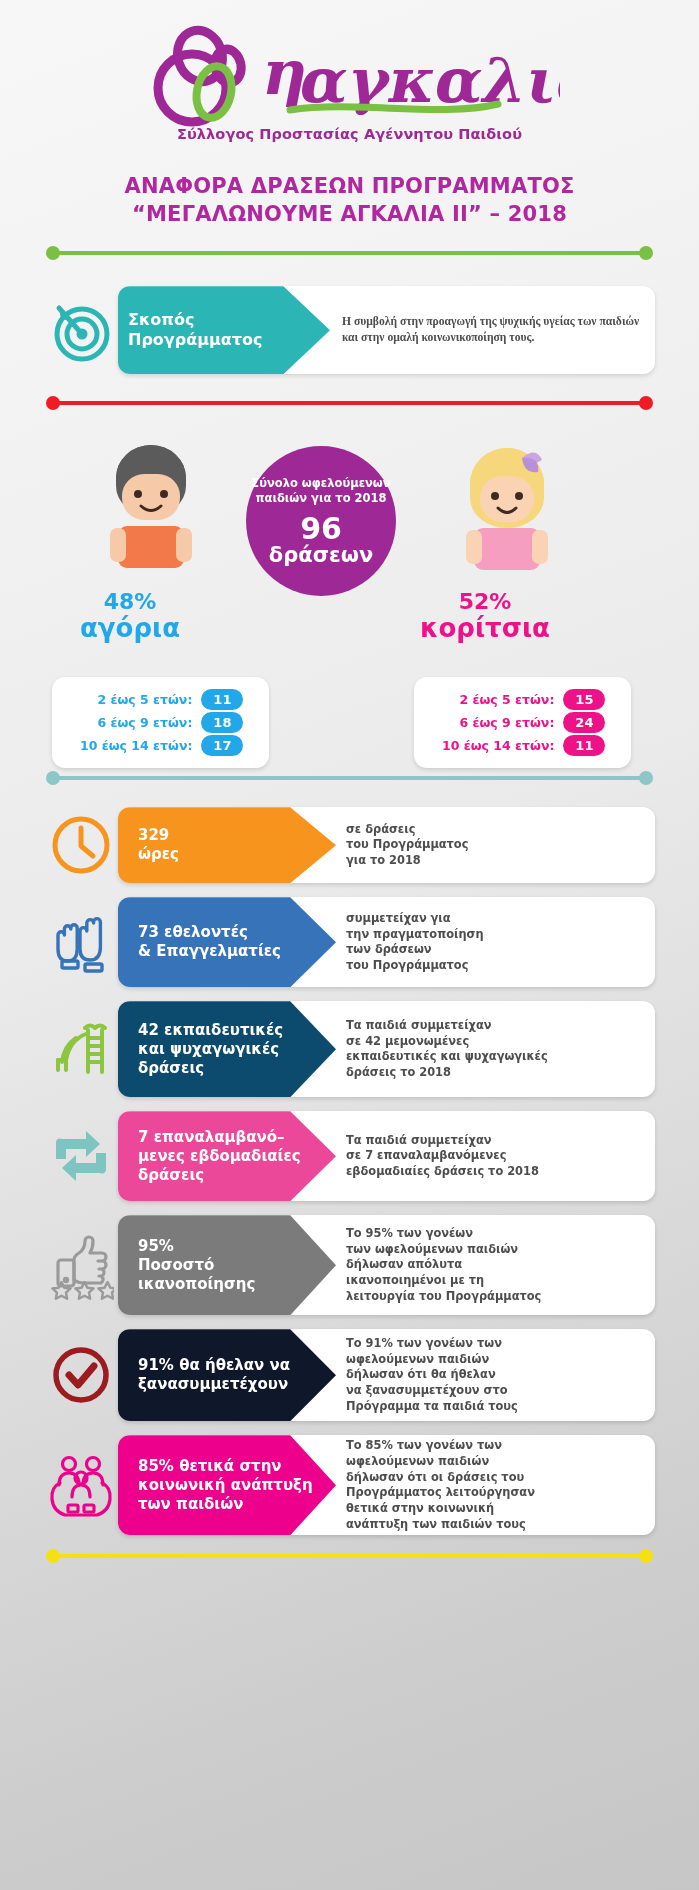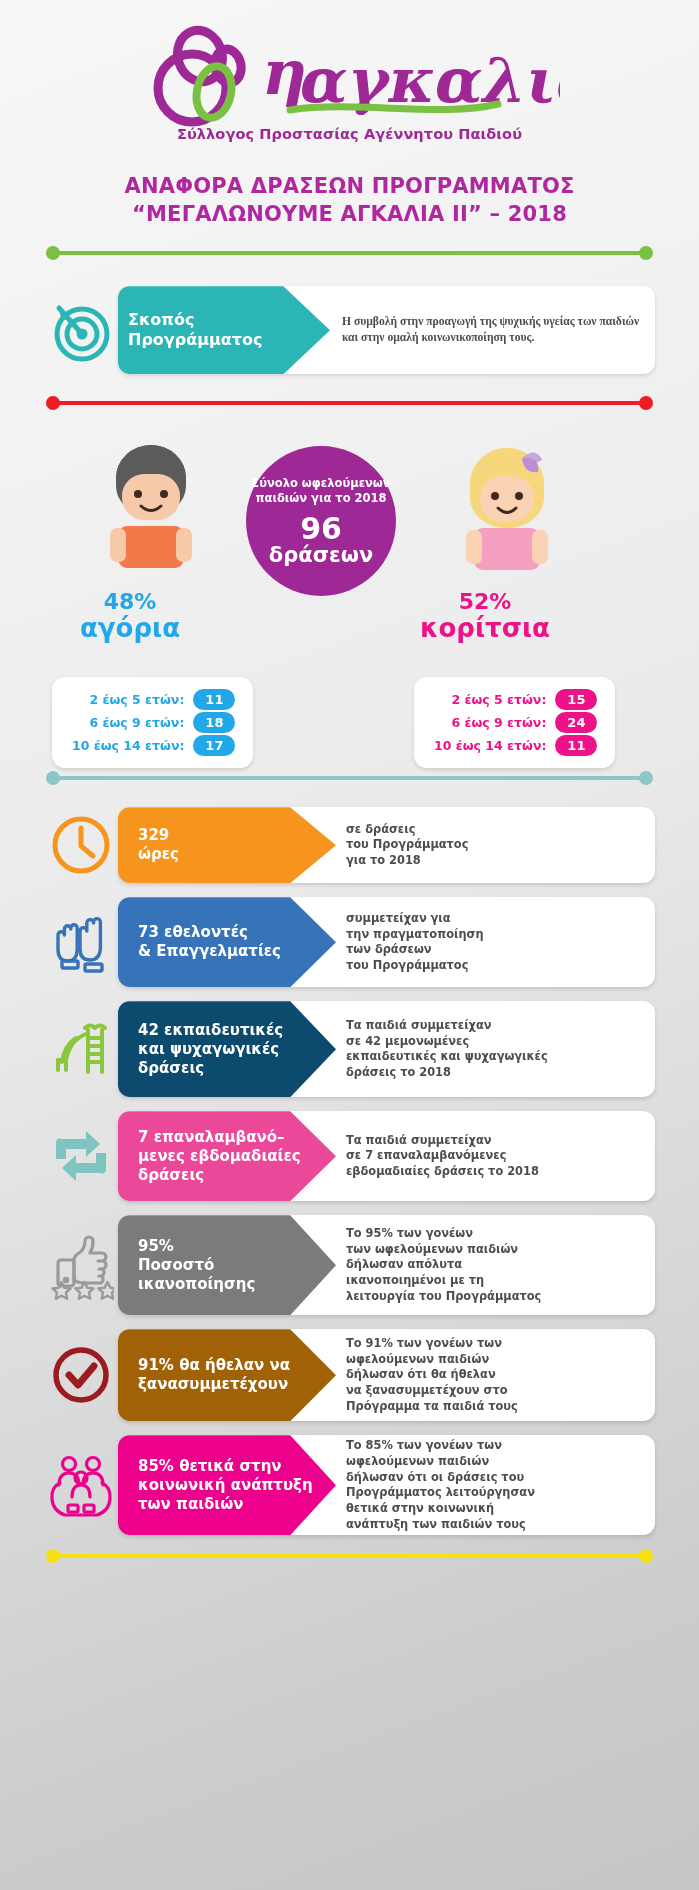--- a/index.html
+++ b/index.html
@@ -85,21 +85,21 @@
   .pct-word { font-size: 26px; font-weight: bold; line-height: 1.14; }
 
   
   .age-row { position: relative; margin-top: 24px; height: 86px; }
   .age-card {
     position: absolute; top: 0; background: #fff; border-radius: 13px;
     box-shadow: 0 2px 4px rgba(0,0,0,0.13); padding: 10px 14px 10px 16px;
   }
   .age-card.boys { left: 52px; }
   .age-card.girls { left: 414px; }
-  .age-line { display: flex; align-items: center; justify-content: flex-end; gap: 9px; margin: 2px 4px; }
+  .age-line { display: flex; align-items: center; justify-content: flex-end; gap: 9px; margin: 2px 12px; }
   .age-label { font-size: 12.5px; font-weight: bold; }
   .age-pill {
     min-width: 42px; height: 21px; border-radius: 11px; color: #fff;
     font-size: 13px; font-weight: bold; display: flex; align-items: center; justify-content: center;
   }
   .boys .age-label { color: #22a7e8; }
   .boys .age-pill { background: #22a7e8; }
   .girls .age-label { color: #ee1289; }
   .girls .age-pill { background: #ee1289; }
 
@@ -384,21 +384,21 @@
     </div>
 
     <div class="stat-row">
       <div class="stat-icon">
         <svg width="62" height="62" viewBox="0 0 62 62">
           <circle cx="31" cy="31" r="25" fill="none" stroke="#9b1b1e" stroke-width="5.5"></circle>
           <path d="M19 31 l9 10 l16 -19" fill="none" stroke="#9b1b1e" stroke-width="7" stroke-linecap="round" stroke-linejoin="round"></path>
         </svg>
       </div>
       <div class="stat-card h-dark">
-        <div class="stat-chevron" style="background:#a16207; white-space:pre-line">91% θα ήθελαν να
+        <div class="stat-chevron" style="background:#0f172a; white-space:pre-line">91% θα ήθελαν να
 ξανασυμμετέχουν</div>
         <div class="stat-desc" style="white-space:pre-line">Το 91% των γονέων των
 ωφελούμενων παιδιών
 δήλωσαν ότι θα ήθελαν
 να ξανασυμμετέχουν στο
 Πρόγραμμα τα παιδιά τους</div>
       </div>
     </div>
 
     <div class="stat-row">

